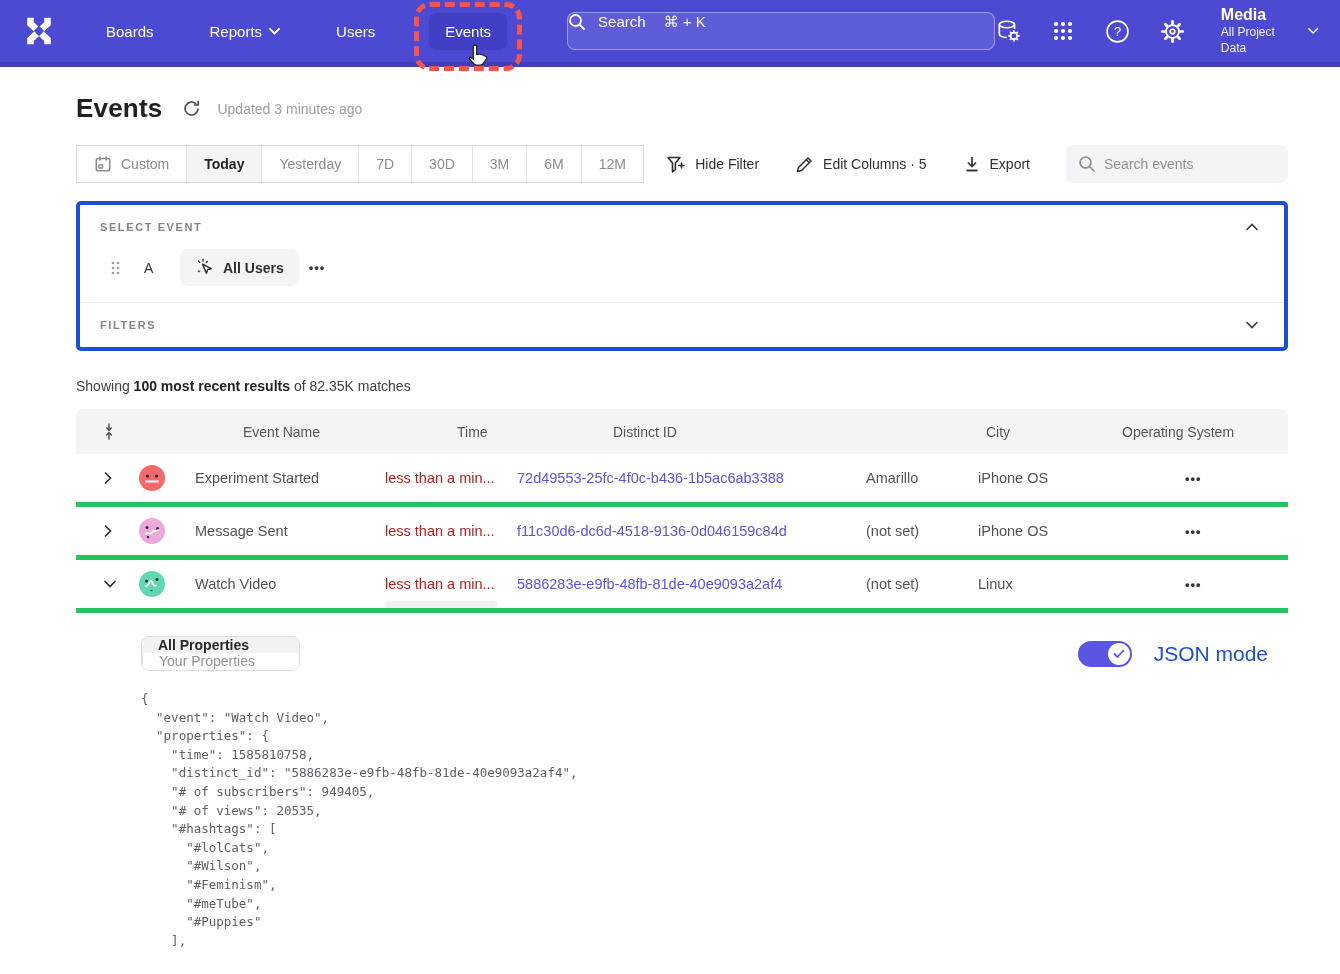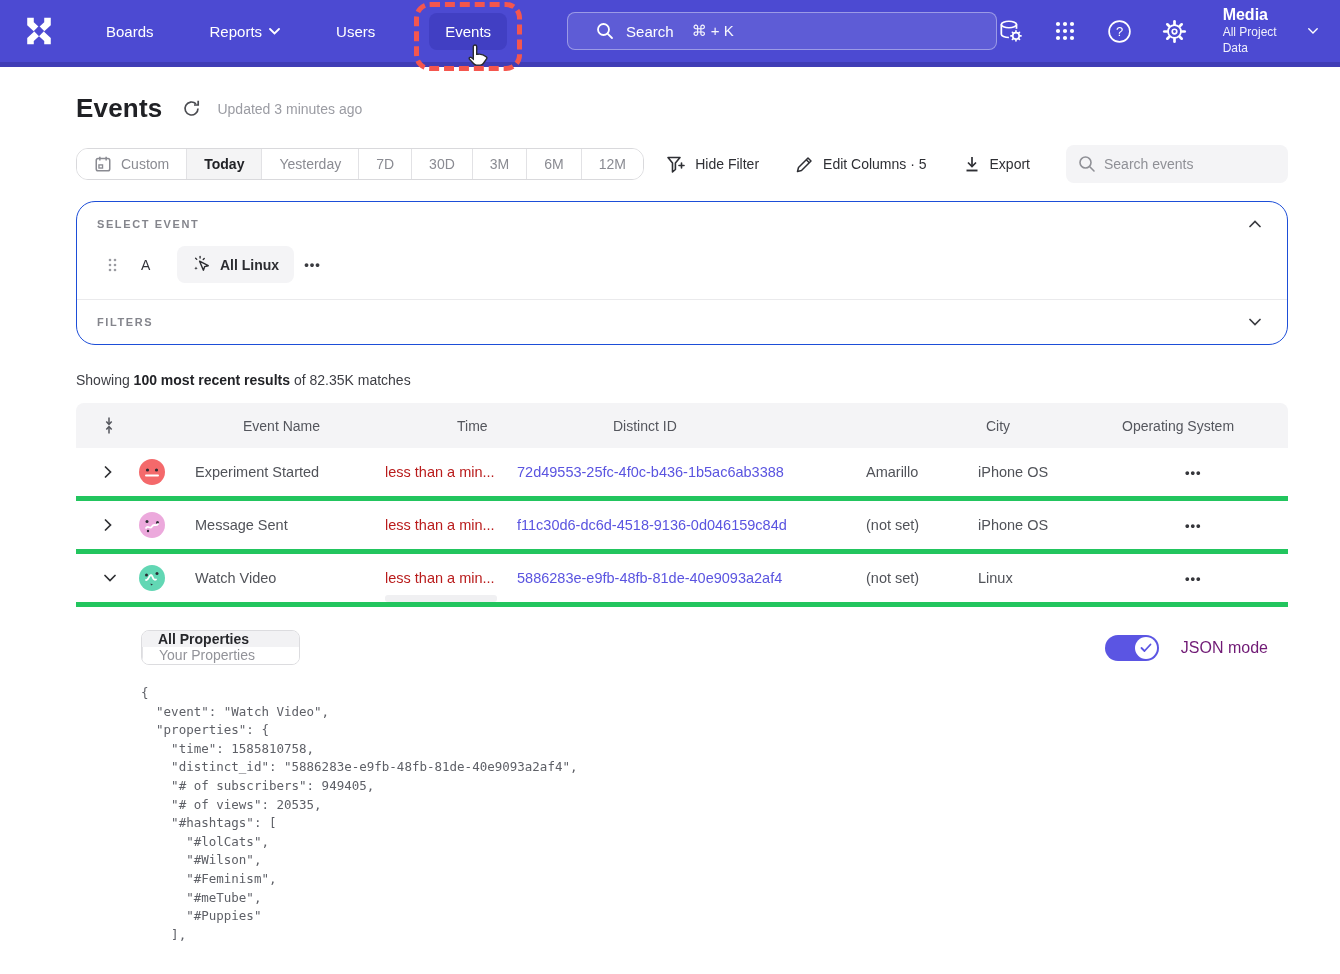--- a/index.html
+++ b/index.html
@@ -13,53 +13,53 @@
   .nav-items { display:flex; align-items:center; gap:24px; }
   .nav-item { color:#fff; font-size:15px; padding:10px 16px; border-radius:8px;
               display:flex; align-items:center; gap:7px; cursor:pointer; white-space:nowrap; }
   .nav-item.active { background:#413fc3; }
   .events-wrap { position:relative; margin-left:14px; }
   .annotation-box { position:absolute; inset:-11px -15px -21px -15px;
                     border:5px dashed #f4564e; border-radius:16px; pointer-events:none; z-index:5; }
   .cursor-glyph { position:absolute; left:38px; top:30px; width:22px; height:24px; z-index:6; pointer-events:none; }
   .nav-search { margin-left:60px; width:460px; height:38px; border-radius:8px;
                 background:rgba(255,255,255,0.10); border:1px solid rgba(255,255,255,0.38);
-                display:flex; align-items:center; padding:0 28px; gap:12px; color:#fff;
+                display:flex; padding:0 0; gap:12px; color:#fff;
                 font-size:15px; cursor:text; }
   .nav-search .shortcut { margin-left:6px; opacity:.95; }
   .nav-right { margin-left:auto; display:flex; align-items:center; gap:30px; }
   .nav-icon-btn { width:26px; height:26px; display:flex; align-items:center; justify-content:center; cursor:pointer; }
   .project-switcher { display:flex; align-items:center; gap:22px; cursor:pointer; margin-left:6px; }
   .project-name { color:#fff; font-weight:bold; font-size:16px; line-height:18px; }
   .project-scope { color:rgba(255,255,255,0.92); font-size:12px; line-height:16px; }
 
   
   .main { padding:26px 52px 0 76px; }
   .title-row { display:flex; align-items:center; gap:16px; }
   .page-title { font-size:26px; font-weight:bold; color:#202125; letter-spacing:.2px; }
   .refresh-btn { background:none; border:none; cursor:pointer; display:flex; margin-left:4px; }
   .updated-text { color:#9b9ca3; font-size:14px; }
 
   .controls-row { display:flex; align-items:center; justify-content:space-between; margin-top:21px; }
-  .date-range { display:inline-flex; border:1px solid #d9d9dc; border-radius:12px; overflow:hidden; height:32px; }
+  .date-range { display:inline-flex; border:1px solid #d9d9dc; border-radius:0; overflow:hidden; height:38px; }
   .dr-btn { display:flex; align-items:center; gap:9px; padding:0 17px; font-size:14px;
             color:#8a8b92; background:#fff; border:none; border-left:1px solid #e2e2e5; cursor:pointer; white-space:nowrap; }
   .dr-btn:first-child { border-left:none; }
   .dr-btn.active { background:#f4f4f5; color:#222327; font-weight:bold; }
   .toolbar { display:flex; align-items:center; gap:36px; }
   .tool-btn { display:flex; align-items:center; gap:9px; background:none; border:none;
               font-size:14px; color:#2e2f34; cursor:pointer; font-family:inherit; }
   .search-events { width:222px; height:38px; background:#f4f4f6; border:none; border-radius:8px;
                    padding:0 12px 0 38px; font-size:14px; color:#3c3d42; font-family:inherit; }
   .search-events::placeholder { color:#8f9096; }
   .search-events-wrap { position:relative; }
   .search-events-wrap .mag { position:absolute; left:12px; top:10px; }
 
   
-  .panel-card { margin-top:18px; border:1px solid #1d4ed8; border-radius:19px; }
+  .panel-card { margin-top:18px; border:4px solid #1d4ed8; border-radius:5px; }
   .panel-section { padding:16px 20px; }
   .panel-section + .panel-section { border-top:1px solid #eaeaec; }
   .panel-header { display:flex; align-items:center; justify-content:space-between; }
   .panel-label { font-size:11px; letter-spacing:1.6px; color:#84858c; font-weight:bold; }
   .chev-btn { background:none; border:none; cursor:pointer; display:flex; padding:2px 6px; }
   .event-row { display:flex; align-items:center; margin-top:16px; gap:0; }
   .drag-handle { margin-left:10px; margin-right:24px; cursor:grab; display:flex; }
   .event-letter { width:14px; font-size:14px; color:#33343a; margin-right:22px; }
   .event-pill { display:flex; align-items:center; gap:9px; background:#f4f4f6; border:none;
                 border-radius:8px; padding:9px 15px; font-size:14px; font-weight:bold; color:#2c2d31;
@@ -99,21 +99,21 @@
   .tabs { display:inline-flex; border:1px solid #dcdcdf; border-radius:8px; overflow:hidden; height:35px;flex-direction:column; }
   .tab { display:flex; align-items:center; padding:0 16px; font-size:14px; color:#929399;
          background:#fff; border:none; border-left:1px solid #e3e3e6; cursor:pointer; font-family:inherit; white-space:nowrap; }
   .tab:first-child { border-left:none; }
   .tab.active { background:#f2f2f4; color:#26272b; font-weight:bold; }
   .json-mode { display:flex; align-items:center; gap:22px; padding-right:0; }
   .toggle { width:54px; height:26px; border-radius:13px; background:#5b55e3; border:none;
             position:relative; cursor:pointer; }
   .knob { position:absolute; right:2px; top:2px; width:22px; height:22px; border-radius:50%;
           background:#fff; display:flex; align-items:center; justify-content:center; }
-  .json-mode-label { font-size:16px; color:#701a75; }
+  .json-mode-label { font-size:21px; color:#1d4ed8; }
   .json-pre { margin-top:19px; font-family:"DejaVu Sans Mono","Liberation Mono",monospace;
               font-size:12.5px; line-height:18.6px; color:#5e6067; white-space:pre; }
 
   svg { display:block; }
 </style>
 </head>
 <body>
 
 <nav class="navbar">
   <svg class="logo" viewBox="0 0 28 28">
@@ -331,21 +331,21 @@
         <button class="event-pill">
           <svg width="19" height="19" viewBox="0 0 20 20">
             <path d="M8 6.5l4 9.5 1.3-3.7 3.8-1L8 6.5z" fill="none" stroke="#2c2d31" stroke-width="1.5" stroke-linejoin="round"></path>
             <g stroke="#2c2d31" stroke-width="1.4" stroke-linecap="round">
               <line x1="8.5" y1="1.5" x2="8.5" y2="3.2"></line>
               <line x1="3.8" y1="3.4" x2="5" y2="4.6"></line>
               <line x1="12.9" y1="3.6" x2="11.8" y2="4.7"></line>
             </g>
             <path d="M4.2 12.2l.5 1.3 1.3.5-1.3.5-.5 1.3-.5-1.3-1.3-.5 1.3-.5z" fill="#2c2d31"></path>
           </svg>
-          <span>All Linux</span>
+          <span>All Users</span>
         </button>
         <button class="more-btn">
           <span>•••</span>
         </button>
       </div>
     </div>
     <div class="panel-section filters-section">
       <span class="panel-label">FILTERS</span>
       <button class="chev-btn">
         <svg width="12" height="8" viewBox="0 0 12 8">

